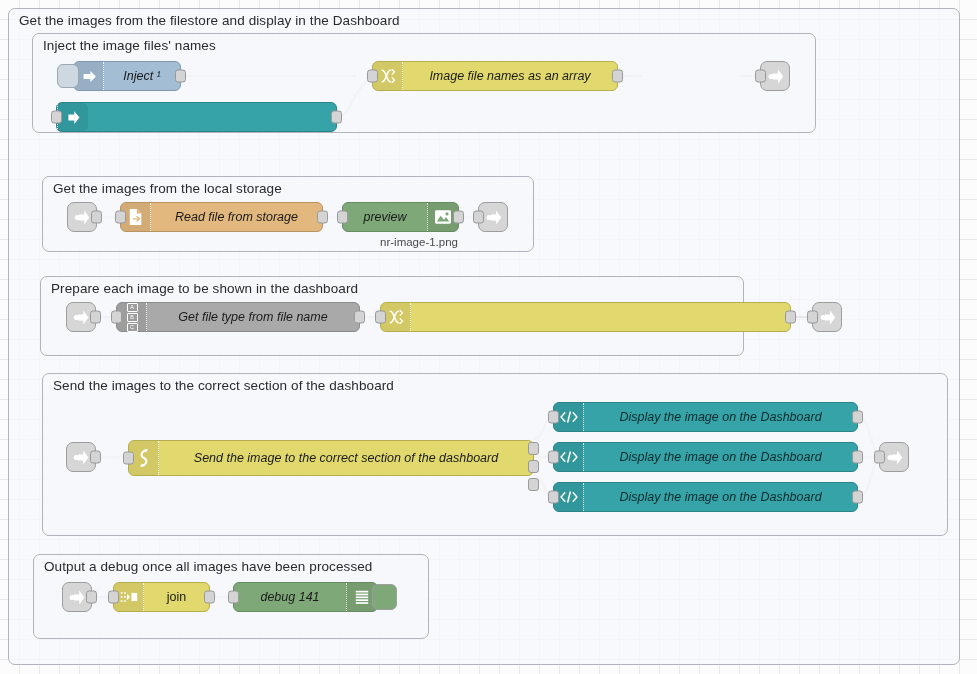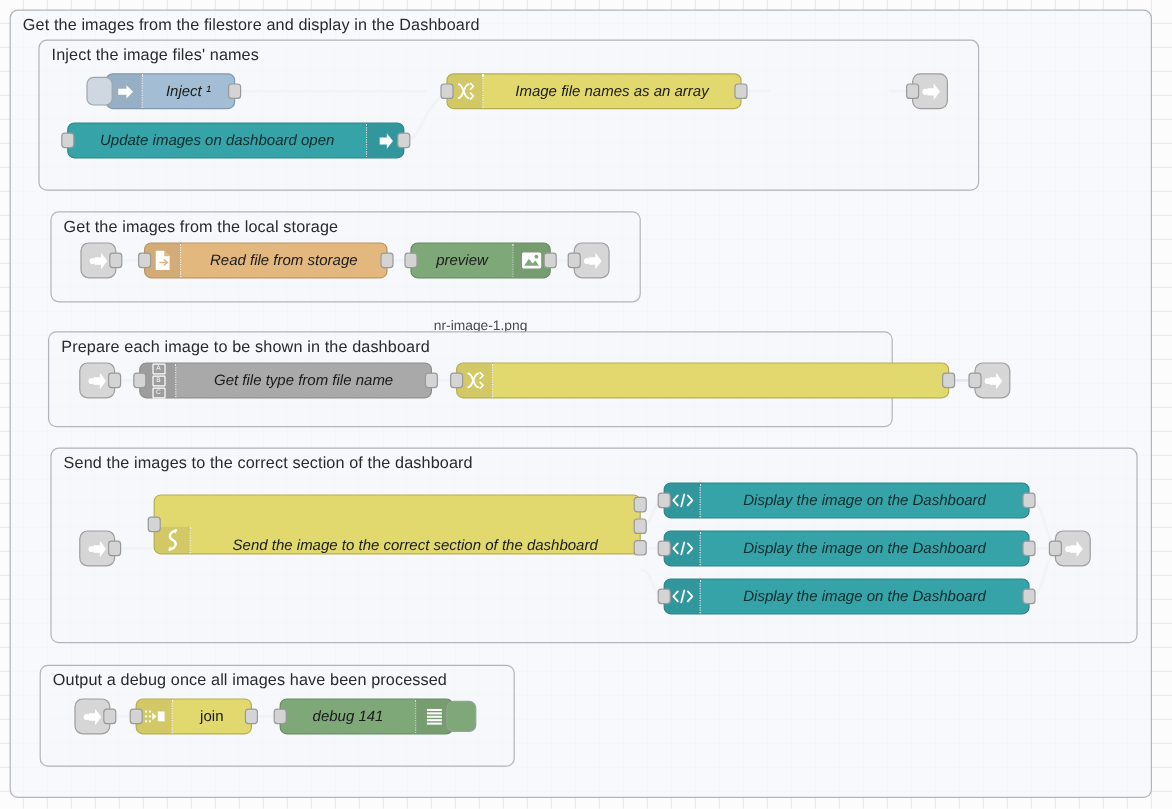--- a/index.html
+++ b/index.html
@@ -253,38 +253,37 @@
 
     <path d="M 94,597 C 102,597 105,597 113,597"></path>
 
     <path d="M 210,597 C 220,597 224,597 233,597"></path>
   </svg>
 
   <div class="group group-outer" style="left:8px; top:8px; width:952px; height:657px;">
     <div class="group-label">Get the images from the filestore and display in the Dashboard</div>
   </div>
 
-  <div class="group" style="left:32px; top:33px; width:784px; height:126px;">
+  <div class="group" style="left:32px; top:33px; width:784px; height:100px;">
     <div class="group-label">Inject the image files' names</div>
   </div>
 
-  <div class="node n-blue" style="left:88px; top:61px; width:108px;">
+  <div class="node n-blue" style="left:73px; top:61px; width:108px;">
     <div class="inject-btn"></div>
     <div class="icon-box">
       <svg class="glyph" width="17" height="17" viewBox="0 0 20 20">
         <path d="M3 7 h8 V3.5 L17.5 10 L11 16.5 V13 H3 Z" fill="#fff"></path>
       </svg>
     </div>
     <div class="label">Inject ¹</div>
     <div class="port out"></div>
   </div>
 
   <div class="node n-teal" style="left:56px; top:102px; width:281px;">
     <div class="port in"></div>
-    <div class="label">Update images on dashboard open</div>
     <div class="icon-box right">
       <svg class="glyph" width="17" height="17" viewBox="0 0 20 20">
         <path d="M4 6.5 h7 V2.5 L17 10 L11 17.5 V13.5 H4 Z" fill="#fff"></path>
       </svg>
     </div>
     <div class="port out"></div>
   </div>
 
   <div class="node n-yellow" style="left:372px; top:61px; width:246px;">
     <div class="port in"></div>
@@ -339,21 +338,21 @@
     <div class="port in"></div>
     <div class="label">preview</div>
     <div class="icon-box right">
       <svg class="glyph" width="18" height="16" viewBox="0 0 20 18">
         <rect x="1" y="1.5" width="18" height="15" rx="1.5" fill="#fff"></rect>
         <path d="M3 14 L7.5 7.5 L11 12 L13.5 9 L17 14 Z" fill="#7fa879"></path>
         <circle cx="14.5" cy="5.5" r="1.8" fill="#7fa879"></circle>
       </svg>
     </div>
     <div class="port out"></div>
-    <div class="node-foot" style="left:0; right:0; top:33px; text-align:center;margin-top:30px;">nr-image-1.png</div>
+    <div class="node-foot" style="left:0; right:0; top:33px; text-align:right;">nr-image-1.png</div>
   </div>
 
   <div class="linknode" style="left:478px; top:202px;">
     <div class="port in"></div>
     <svg class="glyph" width="19" height="19" viewBox="0 0 22 22">
       <path d="M3 11 a3 3 0 1 1 6 0 a3 3 0 1 1 -6 0" fill="#fff"></path>
       <path d="M8 7.5 h6 V3 L20 11 L14 19 V14.5 H8 Z" fill="#fff"></path>
     </svg>
   </div>
 
@@ -408,21 +407,21 @@
   </div>
 
   <div class="linknode" style="left:66px; top:442px;">
     <svg class="glyph" width="19" height="19" viewBox="0 0 22 22">
       <path d="M2 11 a3 3 0 1 1 6 0 a3 3 0 1 1 -6 0" fill="#fff"></path>
       <path d="M7 7.5 h6 V3 L19 11 L13 19 V14.5 H7 Z" fill="#fff"></path>
     </svg>
     <div class="port out"></div>
   </div>
 
-  <div class="node n-yellow" style="left:128px; top:412px; width:406px; height:50px;align-items:flex-end;">
+  <div class="node n-yellow" style="left:128px; top:440px; width:406px; height:36px;">
     <div class="port in"></div>
     <div class="icon-box" style="border-radius:5px 0 0 5px;">
       <svg class="glyph" width="18" height="22" viewBox="0 0 20 24">
         <path d="M13 3 C6 5 6 10 10 12 C14 14 14 19 7 21" stroke="#fff" stroke-width="2.2" fill="none" stroke-linecap="round"></path>
         <path d="M13 2 l0 4 l-3.4 -2 Z" fill="#fff"></path>
         <path d="M7 22 l0 -4 l3.4 2 Z" fill="#fff"></path>
       </svg>
     </div>
     <div class="label">Send the image to the correct section of the dashboard</div>
     <div class="port out p-abs" style="top:1px;"></div>

